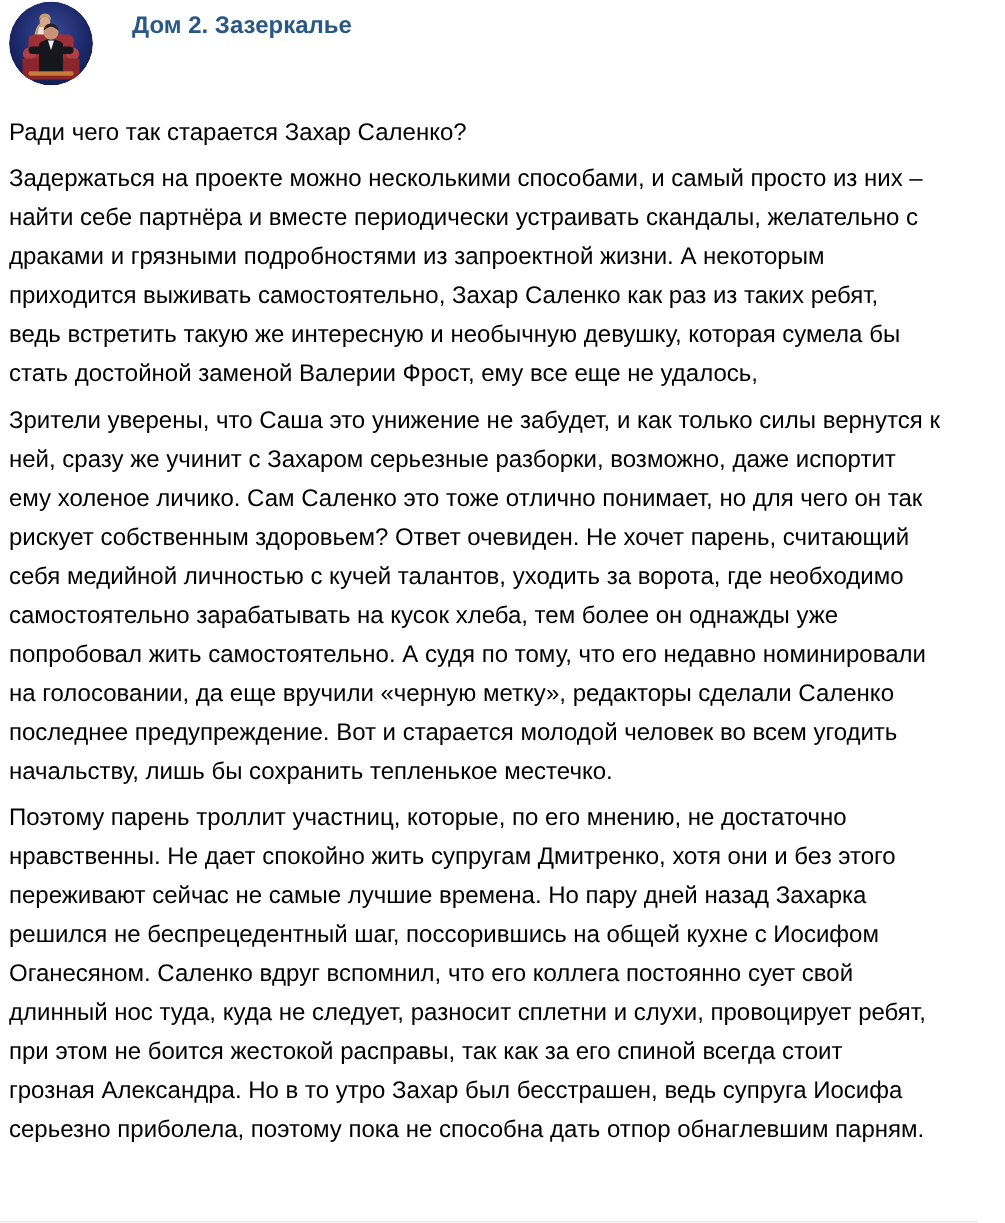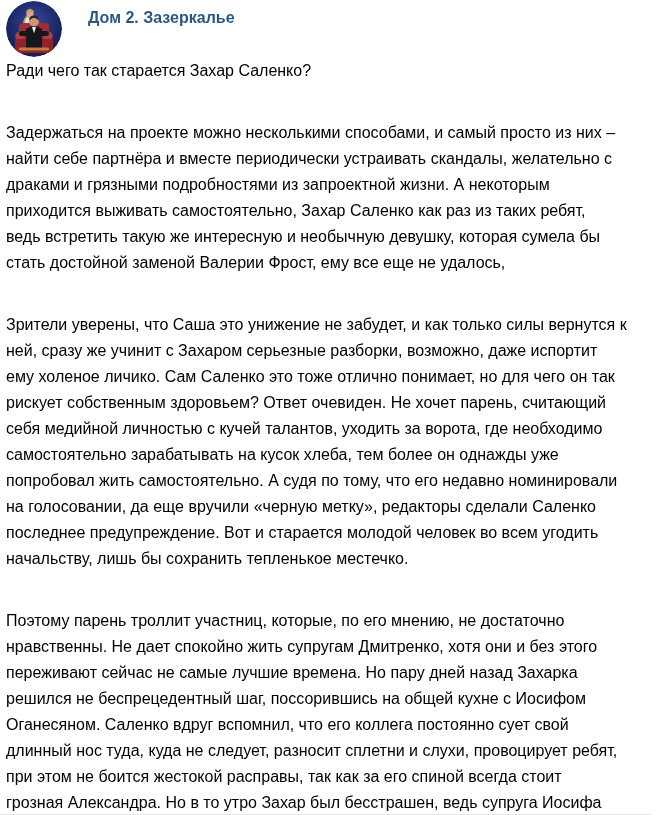--- a/index.html
+++ b/index.html
@@ -40,24 +40,25 @@
     cursor: pointer;
     line-height: 20px;
   }
   .post-body {
     padding: 0 8px 0 6px;
     color: #000000;
     font-size: 16px;
     line-height: 26px;
   }
   .post-title {
+    margin-top: 18px;
     white-space: pre-line;
   }
   .post-paragraph {
-    margin-top: 36px;
+    margin-top: 5px;
     white-space: pre-line;
   }
 </style>
 </head>
 <body>
 
 <div class="post">
 
   <div class="post-header">
 

